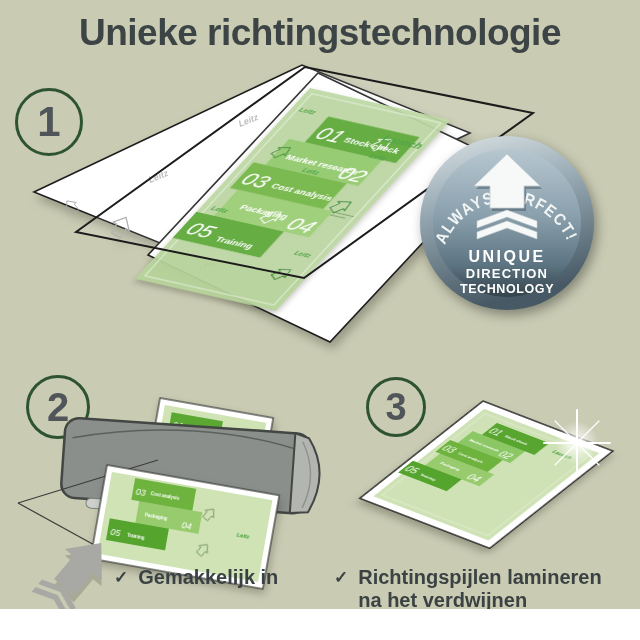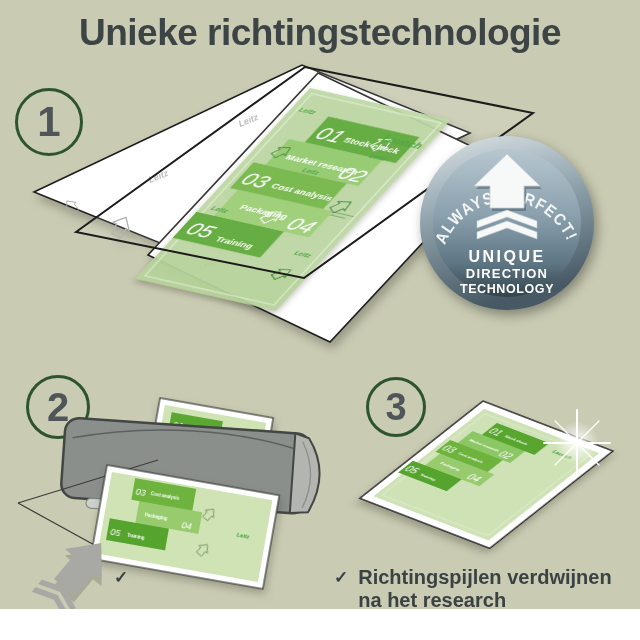--- a/index.html
+++ b/index.html
@@ -266,24 +266,24 @@
         <line x1="224" y1="62" x2="250" y2="88" stroke-width="0.8" opacity="0.8"></line>
         <line x1="250" y1="62" x2="224" y2="88" stroke-width="0.8" opacity="0.8"></line>
       </g>
       <circle cx="237" cy="75" r="3" fill="#ffffff"></circle>
     </g>
   </svg>
 
   <div class="checklist-item" id="check-item-1">
     <span class="check-glyph">✓</span>
     <span>
-      <br>
+      <span>Gemakkelijk in</span><br>
     </span>
   </div>
   <div class="checklist-item" id="check-item-2">
     <span class="check-glyph">✓</span>
     <span>
-      <span>Richtingspijlen verdwijnen</span><br>
-      <span>na het research</span>
+      <span>Richtingspijlen lamineren</span><br>
+      <span>na het verdwijnen</span>
     </span>
   </div>
 
 </div>
 
 </body></html>

